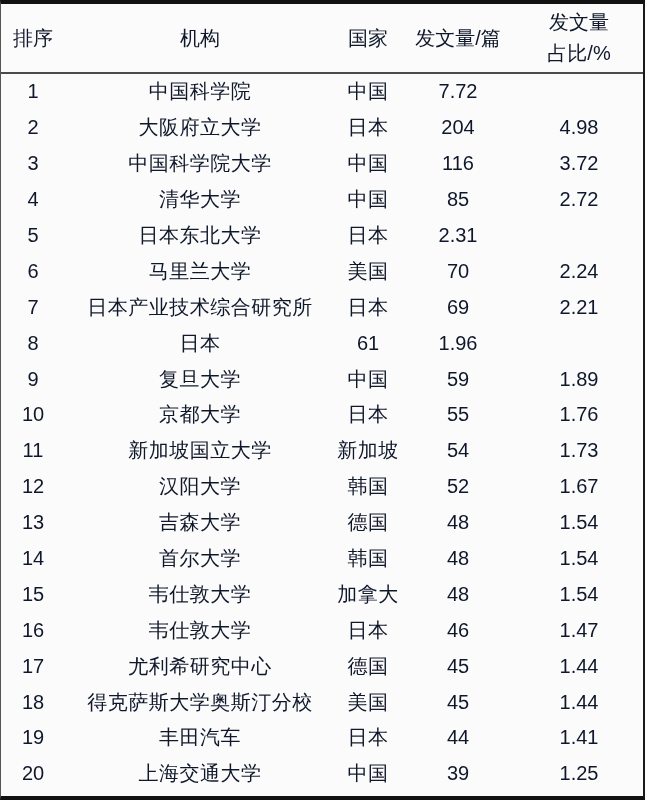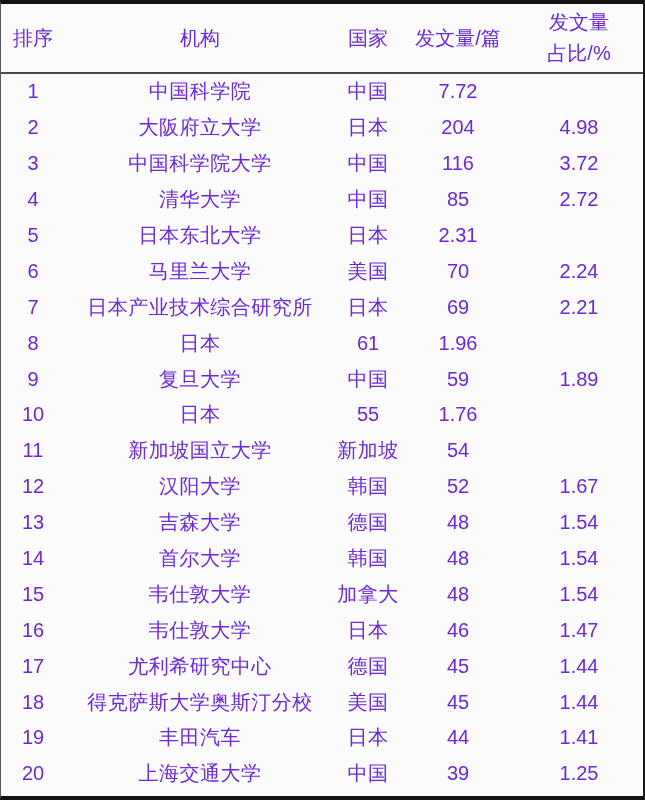--- a/index.html
+++ b/index.html
@@ -7,21 +7,21 @@
     position: relative;
     width: 645px;
     height: 800px;
     box-sizing: border-box;
     background: #fbfbfb;
     border-top: 4px solid #121212;
     border-bottom: 4px solid #121212;
     border-right: 2px solid #1a1a1a;
     border-left: 1px solid #555;
     font-family: "Liberation Sans", sans-serif;
-    color: #6d28d9;
+    color: #0f172a;
     overflow: hidden;
   }
   .thead {
     display: grid;
     grid-template-columns: 64px 270px 66px 114px 1fr;
     height: 70px;
     align-items: center;
     text-align: center;
     font-size: 20px;
     border-bottom: 2px solid #4a4a4a;
@@ -111,29 +111,31 @@
       </div>
       <div class="row">
         <div class="cell rank">9</div>
         <div class="cell institution">复旦大学</div>
         <div class="cell country">中国</div>
         <div class="cell publications">59</div>
         <div class="cell share">1.89</div>
       </div>
       <div class="row">
         <div class="cell rank">10</div>
+        <div class="cell institution">京都大学</div>
         <div class="cell country">日本</div>
         <div class="cell publications">55</div>
         <div class="cell share">1.76</div>
       </div>
       <div class="row">
         <div class="cell rank">11</div>
         <div class="cell institution">新加坡国立大学</div>
         <div class="cell country">新加坡</div>
         <div class="cell publications">54</div>
+        <div class="cell share">1.73</div>
       </div>
       <div class="row">
         <div class="cell rank">12</div>
         <div class="cell institution">汉阳大学</div>
         <div class="cell country">韩国</div>
         <div class="cell publications">52</div>
         <div class="cell share">1.67</div>
       </div>
       <div class="row">
         <div class="cell rank">13</div>

